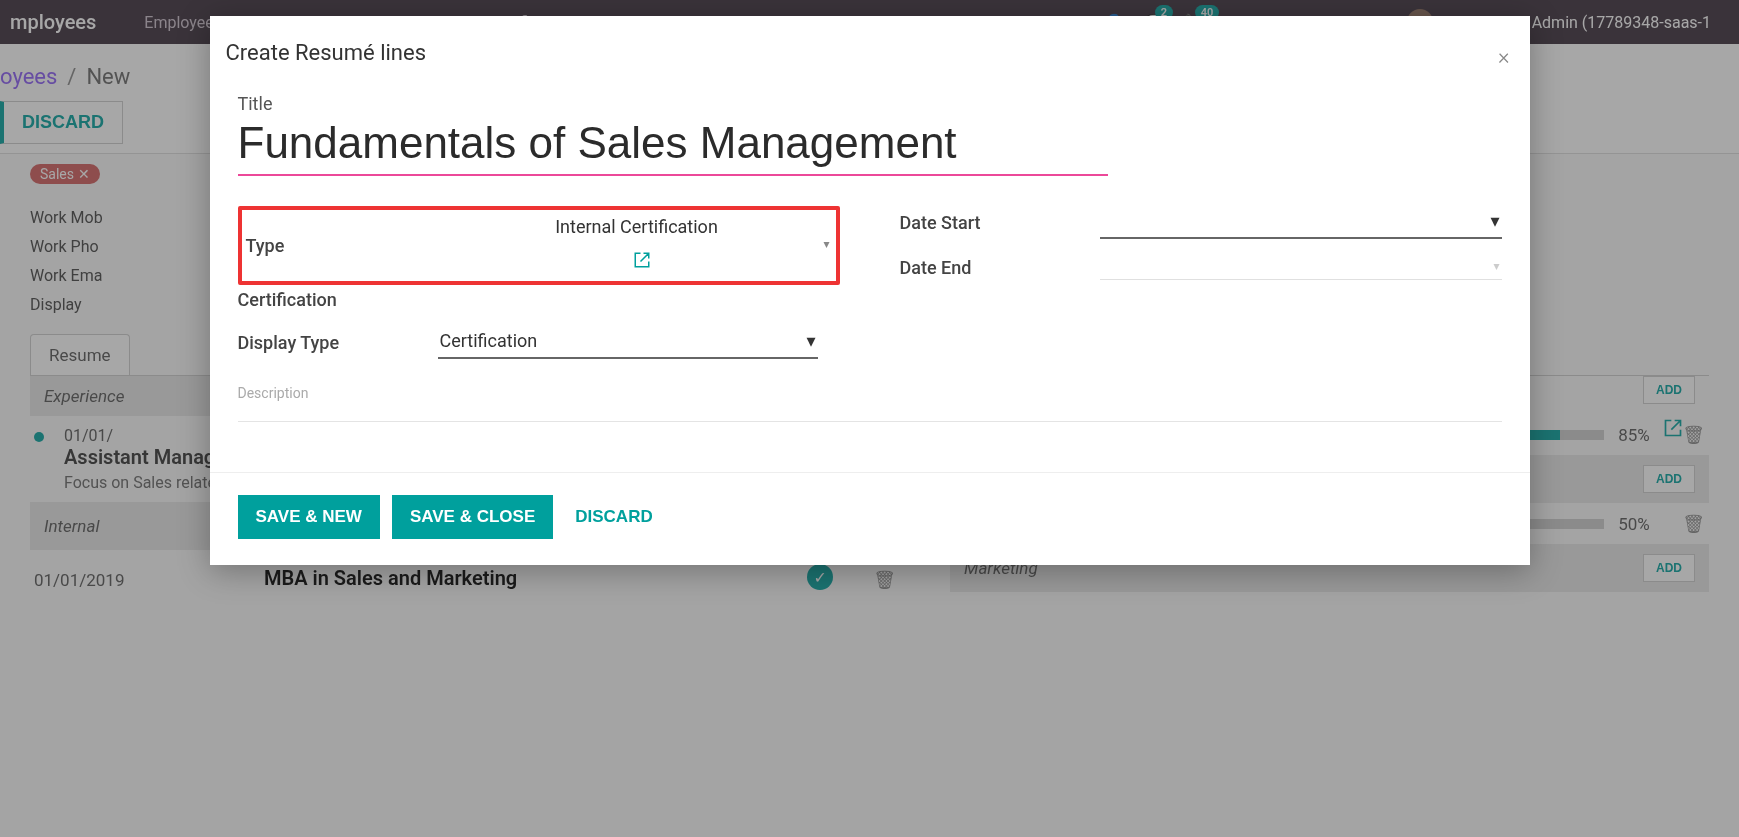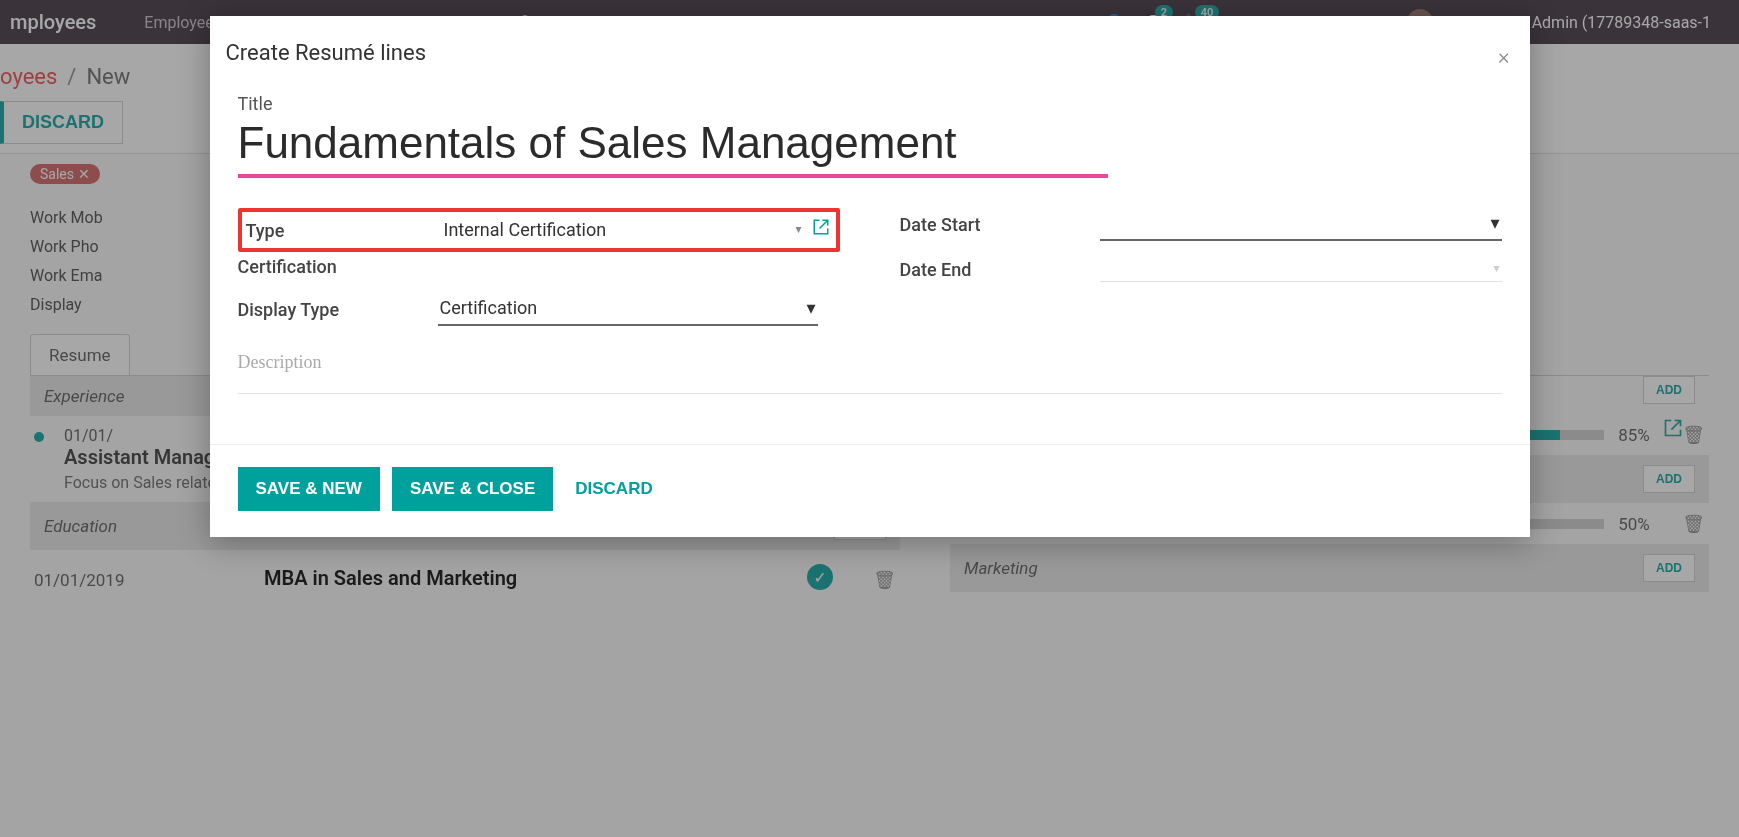--- a/index.html
+++ b/index.html
@@ -114,43 +114,43 @@
   }
   .modal-header { padding: 24px 16px 10px; font-size: 22px; color: #333; display:flex; align-items:center;}
   .modal-close { position:absolute; right:20px; top:28px; color:#888; font-size:22px; cursor:pointer; font-weight:300;}
   .modal-body { padding: 8px 28px 20px; }
   .m-label { font-size: 18px; color: #555; margin-top: 10px;}
   .m-title-input {
     font-size: 44px;
     font-weight: 500;
     color: #2b2b2b;
     border: none;
-    border-bottom: 4px solid #ec4899;
+    border-bottom: 2px solid #ec4899;
     width: 870px;
     padding: 4px 0 6px;
     outline: none;
     background: transparent;
   }
   .m-grid { display: flex; gap: 60px; margin-top: 30px;}
   .m-col { flex: 1; }
   .m-field { display: flex; align-items: center; margin-bottom: 16px; }
   .m-field-label { flex: 0 0 200px; font-size: 18px; color: #444; font-weight: 500;}
   .m-field-value { flex: 1; display:flex; align-items:center; border-bottom: 2px solid #666; padding: 4px 2px 6px; font-size: 18px; color:#333; position:relative;}
   .m-field-value.light { border-bottom: 1px solid #ccc;}
   .caret-down { color:#888; margin-left:auto; font-size:12px;}
   .caret-solid::after { content:"▾"; color:#333; font-size:18px;}
   .m-static { font-size: 18px; color: #444; font-weight: 500; margin: 4px 0 16px;}
-  .m-desc { color:#aaa; font-size:18px; padding: 10px 0 20px; border-bottom: 1px solid #e4e4e4; margin-bottom: 30px; font-family: Liberation Serif, serif;}
+  .m-desc { color:#aaa; font-size:14px; padding: 10px 0 20px; border-bottom: 1px solid #e4e4e4; margin-bottom: 30px;}
   .m-footer { padding: 6px 28px 26px; display:flex; align-items:center; gap:12px; border-top: 1px solid #eee; padding-top: 22px;}
   .btn-primary { background:#00a09d; color:#fff; border:none; padding:12px 18px; font-size:17px; font-weight:700; cursor:pointer;}
   .btn-link { background:none; border:none; color:#00a09d; font-size:17px; font-weight:700; cursor:pointer; padding:12px 10px;}
   .highlight-box { border: 4px solid #e33; padding: 2px 4px; border-radius: 2px;}
   .row-hl { display:flex; align-items:center;}
   .row-hl .m-field-label { flex: 0 0 196px;}
-  .row-hl .m-field-value { border-bottom: none; }
+  .row-hl .m-field-value { border-bottom: none; flex-direction: column; }
   .ext-link-icon svg { width: 18px; height: 18px; }
   .right-fields { position: absolute; right: 56px; top: 228px; display:flex; flex-direction:column; gap:12px;}
 </style>
 </head>
 <body>
 
 <div class="navbar">
   <span class="brand">mployees</span>
   <span class="nav-item">Employees</span>
   <span class="nav-item">Departments</span>
@@ -163,21 +163,21 @@
     <span class="icon-slot">📞<span class="badge-green">40</span></span>
     <span class="icon-slot">✕</span>
     <span class="nav-item">My Company</span>
     <span class="avatar"></span>
     <span class="nav-item" style="color:#fff">Mitchell Admin (17789348-saas-1</span>
   </div>
 </div>
 
 <div class="subbar" style="flex-direction:column; align-items:flex-start; padding-left:0;">
   <div style="display:flex; align-items:center; padding-left:0; margin-top:6px;">
-    <span style="font-size:22px; color:#ef4444; margin-left:0;">oyees</span>
+    <span style="font-size:22px; color:#8b5cf6; margin-left:0;">oyees</span>
     <span style="font-size:22px; color:#888; margin:0 10px;">/</span>
     <span style="font-size:22px; color:#666;">New</span>
   </div>
   <button class="btn-discard-bar" style="margin-top:12px;">DISCARD</button>
 </div>
 
 <div class="formbg" style="position:relative;">
   <span class="tag-red">
     <span>Sales</span>
     <span>✕</span>
@@ -226,21 +226,21 @@
       </div>
       <div class="timeline-item">
         <span class="dot"></span>
         <div class="timeline-content">
           <div style="color:#555;">01/01/</div>
           <div class="ttitle">Assistant Manager</div>
           <div class="tdesc">Focus on Sales related arrangements for the company.</div>
         </div>
       </div>
       <div class="section-hdr">
-        <span>Education</span>
+        <span>Internal</span>
         <button class="btn-add">ADD</button>
       </div>
       <div class="edu-row">
         <span class="edu-date">01/01/2019</span>
         <span class="edu-title">MBA in Sales and Marketing</span>
         <span class="check-circle">✓</span>
         <span class="trash">🗑</span>
       </div>
     </div>
 

